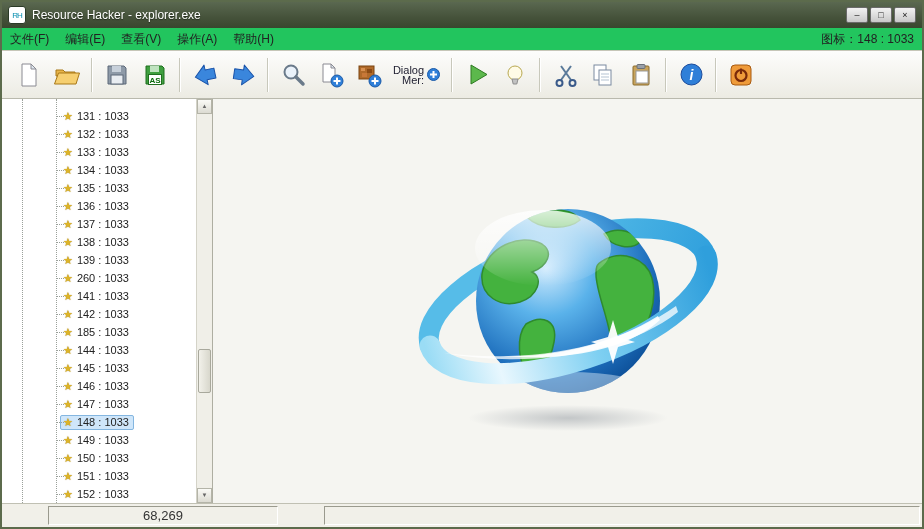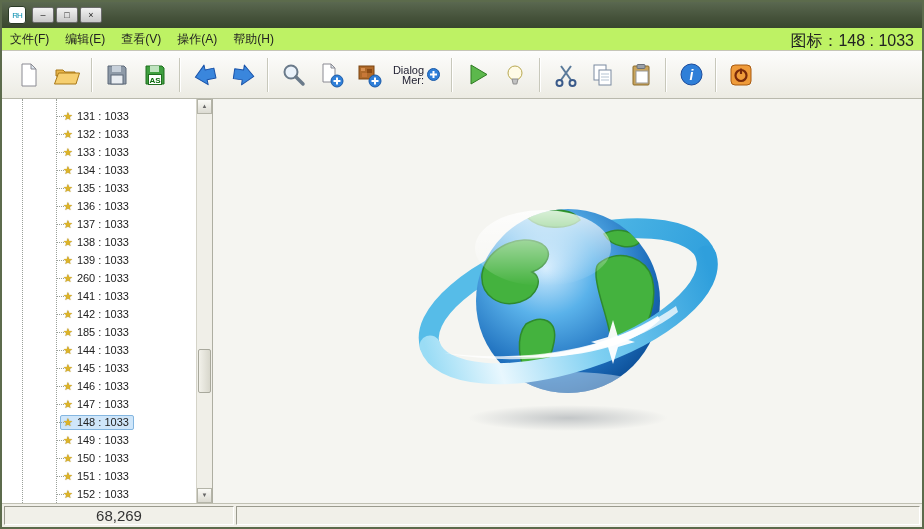--- a/index.html
+++ b/index.html
@@ -11,24 +11,24 @@
   .titlebar{height:26px;flex:0 0 26px;background:linear-gradient(#5a6850,#45523a 60%,#39462e);
             display:flex;align-items:center;color:#fff;font-size:12px;padding:0 4px;}
   .app-icon{width:16px;height:16px;background:#fff;border-radius:3px;display:flex;align-items:center;justify-content:center;
             font-size:8px;font-weight:normal;color:#0a8fb0;margin:0 6px 0 2px;letter-spacing:-1px;border:1px solid #2a3a26;}
   .title-text{flex:1;text-shadow:0 1px 1px rgba(0,0,0,.5);}
   .win-controls{display:flex;gap:2px;margin-right:2px;}
   .win-btn{width:22px;height:16px;background:linear-gradient(#f2f2f2,#c9c9c9);border:1px solid #6a6a6a;border-radius:2px;
            font-size:9px;line-height:13px;text-align:center;color:#222;padding:0;cursor:default;font-family:inherit;}
 
   
-  .menubar{height:22px;flex:0 0 22px;background:#bef264;border-bottom:1px solid #c6c6b8;
+  .menubar{height:22px;flex:0 0 22px;background:#22c55e;border-bottom:1px solid #c6c6b8;
            display:flex;align-items:center;font-size:12px;color:#222;position:relative;}
   .menu-item{padding:3px 8px;}
-  .menu-right{position:absolute;right:8px;top:3px;font-size:16px;color:#222;}
+  .menu-right{position:absolute;right:8px;top:3px;font-size:12px;color:#222;}
 
   
   .toolbar{height:47px;flex:0 0 47px;background:linear-gradient(#fdfdfc,#ecebe3);border-bottom:1px solid #b9b9ad;
            display:flex;align-items:center;padding-left:8px;}
   .tb{width:38px;height:40px;border:0;background:transparent;display:flex;align-items:center;justify-content:center;padding:0;}
   .tb-wide{width:58px;}
   .tb-sep{width:1px;height:34px;background:#c8c8bb;margin:0 5px;border-right:1px solid #fff;}
   .dlgmer{display:flex;align-items:center;gap:2px;}
   .dlgmer .txt{font-size:11px;line-height:10px;color:#223;text-align:right;}
 
@@ -50,31 +50,32 @@
   .sb-btn{position:absolute;left:0;right:0;height:15px;background:linear-gradient(#fafaf6,#dcdbd2);border:1px solid #b4b4a8;
           font-size:6px;color:#666;text-align:center;line-height:13px;box-sizing:border-box;}
   .sb-up{top:0;} .sb-down{bottom:0;}
   .sb-thumb{position:absolute;left:1px;right:1px;top:250px;height:42px;background:linear-gradient(90deg,#f2f1ea,#d8d7cc);
             border:1px solid #a8a89c;border-radius:2px;}
 
   .content-panel{flex:1;background:#f5f5f1;display:flex;align-items:center;justify-content:center;}
 
   
   .statusbar{height:24px;flex:0 0 24px;background:#f1f0e9;border-top:1px solid #c0c0b3;display:flex;align-items:stretch;padding:2px;gap:2px;box-sizing:border-box;}
-  .status-panel{border:1px solid;border-color:#9a9a8e #ffffff #ffffff #9a9a8e;font-size:15px;color:#333;
-                display:flex;align-items:center;justify-content:center;}
+  .status-panel{border:1px solid;border-color:#9a9a8e #ffffff #ffffff #9a9a8e;font-size:13px;color:#333;
+                display:flex;align-items:center;justify-content:center;margin-left:44px;}
   .sp1{width:228px;} .sp2{width:202px;} .sp3{flex:1;}
 </style>
 </head>
 <body>
 
 <div class="window">
 
   <div class="titlebar">
     <span class="app-icon">RH</span>
+    <span class="title-text">Resource Hacker - explorer.exe</span>
     <span class="win-controls">
       <button class="win-btn">–</button>
       <button class="win-btn">□</button>
       <button class="win-btn">×</button>
     </span>
   </div>
 
   <div class="menubar">
     <span class="menu-item">文件(F)</span>
     <span class="menu-item">编辑(E)</span>

